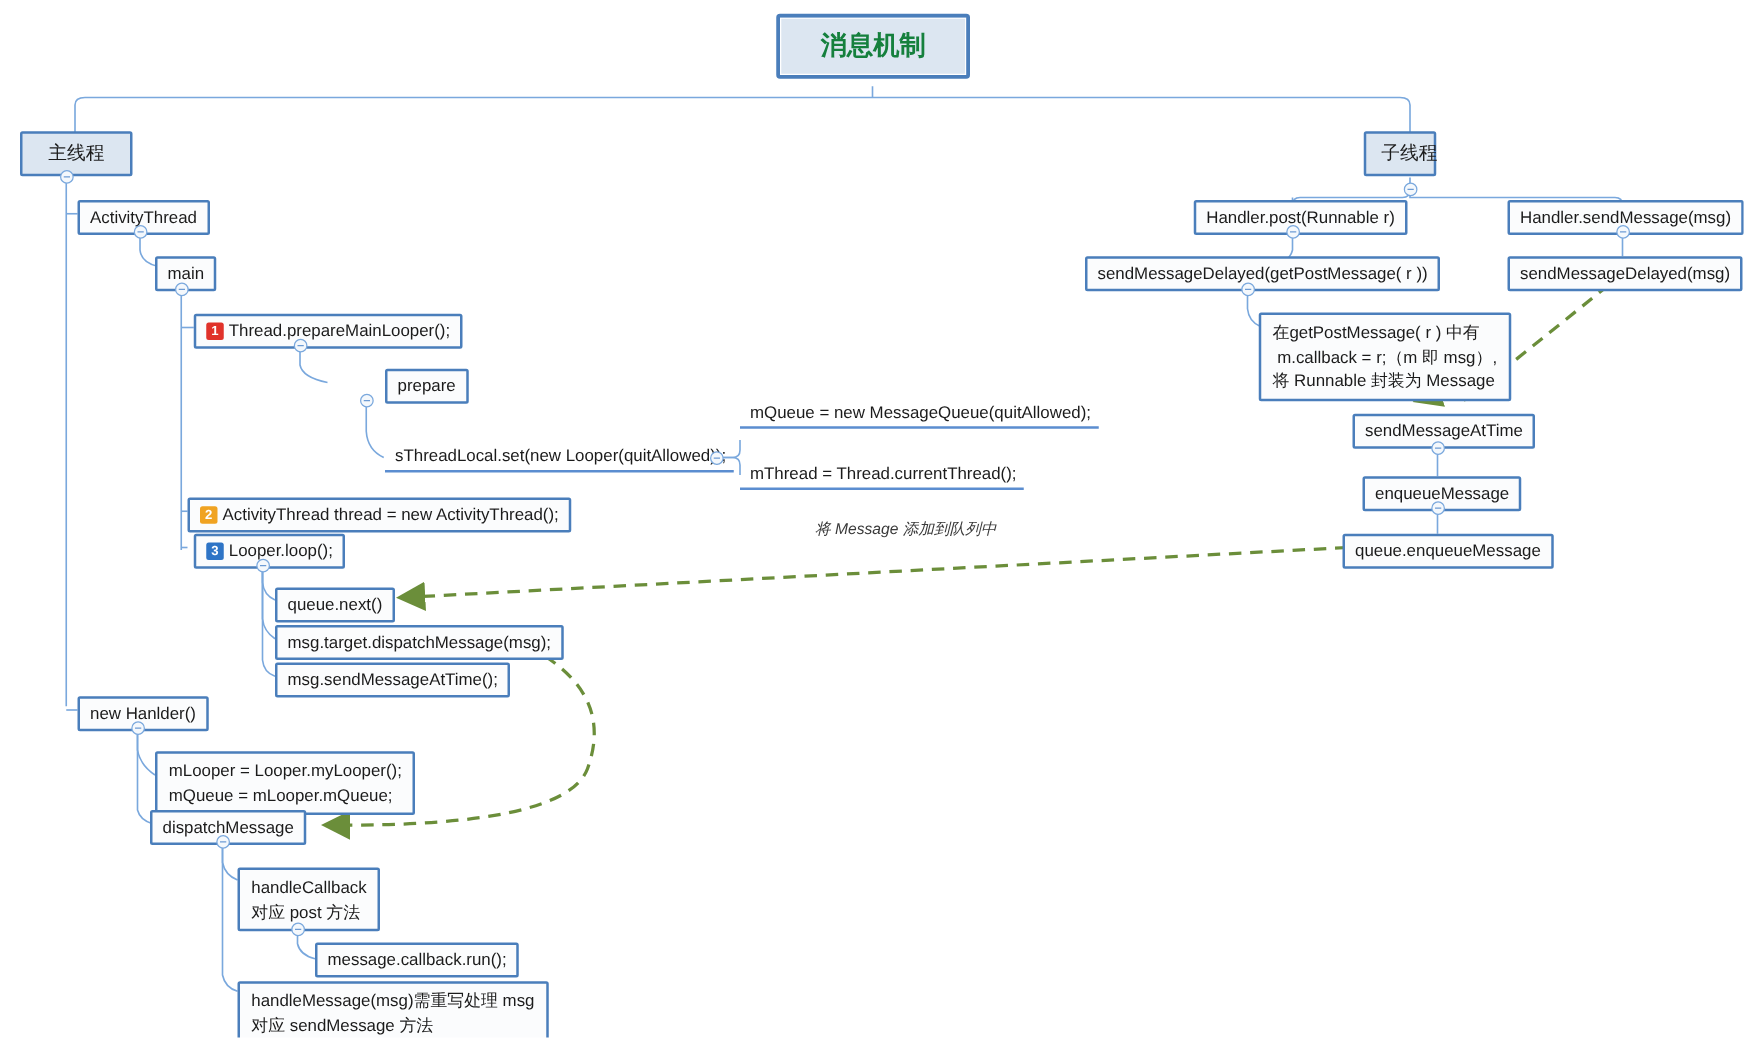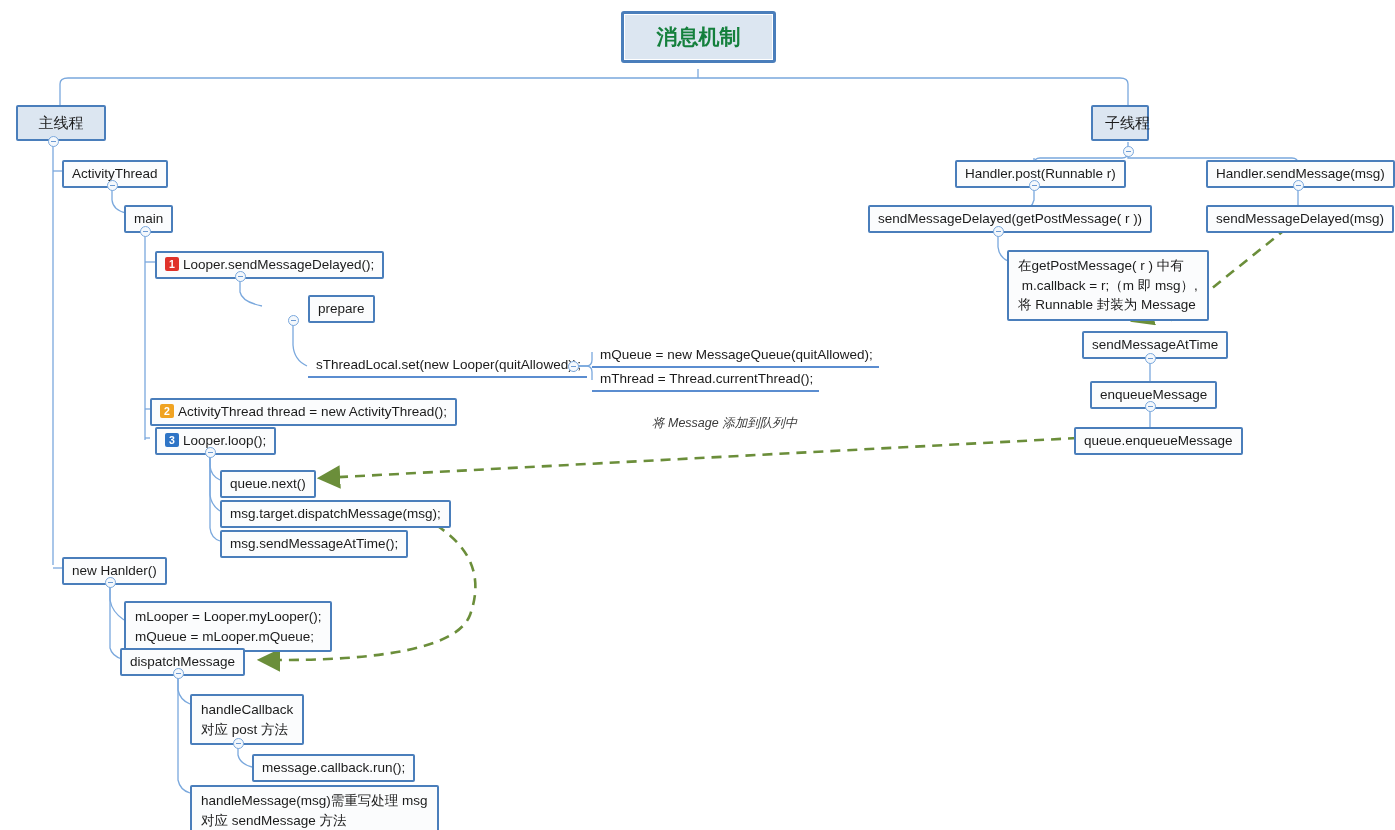--- a/index.html
+++ b/index.html
@@ -104,31 +104,31 @@
   <div class="node root" style="left:16px;top:105px;width:90px;">主线程</div>
   <div class="toggle" style="left:48px;top:136px;"></div>
 
   <div class="node" style="left:62px;top:160px;">ActivityThread</div>
   <div class="toggle" style="left:107px;top:180px;"></div>
 
   <div class="node" style="left:124px;top:205px;">main</div>
   <div class="toggle" style="left:140px;top:226px;"></div>
 
   <div class="node" style="left:155px;top:251px;">
-    <span class="badge b1">1</span><span>Looper.sendMessageDelayed();</span>
+    <span class="badge b1">1</span><span>Thread.prepareMainLooper();</span>
   </div>
   <div class="toggle" style="left:235px;top:271px;"></div>
 
   <div class="node" style="left:261px;top:295px;margin-left:47px;">prepare</div>
   <div class="toggle" style="left:288px;top:315px;"></div>
 
   <div class="node underline" style="left:308px;top:354px;">sThreadLocal.set(new Looper(quitAllowed));</div>
   <div class="toggle" style="left:568px;top:361px;"></div>
 
-  <div class="node underline" style="left:592px;top:344px;">mQueue = new MessageQueue(quitAllowed);</div>
+  <div class="node underline" style="left:592px;top:319px;">mQueue = new MessageQueue(quitAllowed);</div>
   <div class="node underline" style="left:592px;top:368px;">mThread = Thread.currentThread();</div>
 
   <div class="node" style="left:150px;top:398px;">
     <span class="badge b2">2</span><span>ActivityThread thread = new ActivityThread();</span>
   </div>
 
   <div class="node" style="left:155px;top:427px;">
     <span class="badge b3">3</span><span>Looper.loop();</span>
   </div>
   <div class="toggle" style="left:205px;top:447px;"></div>

